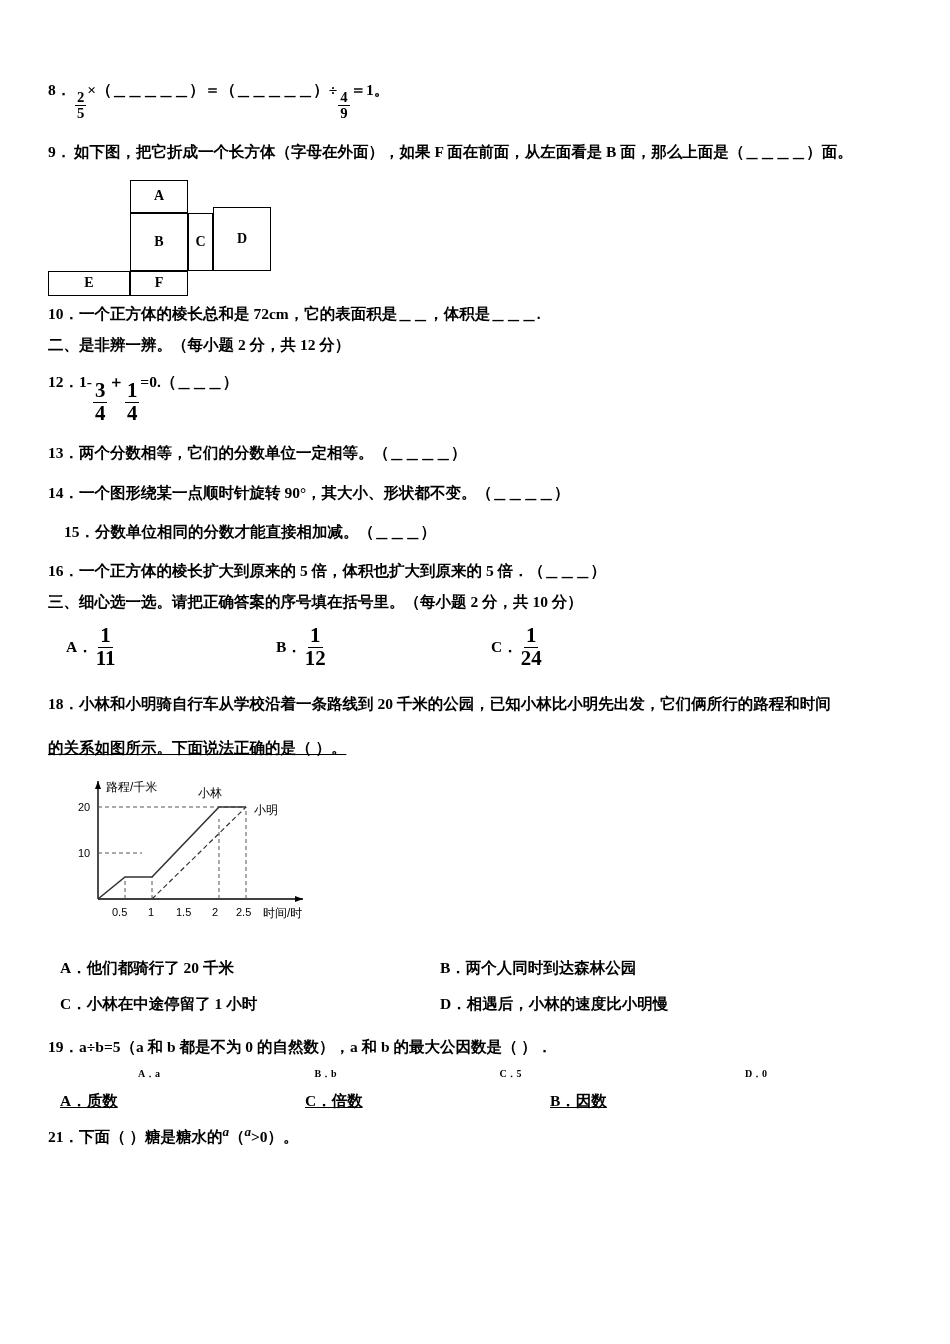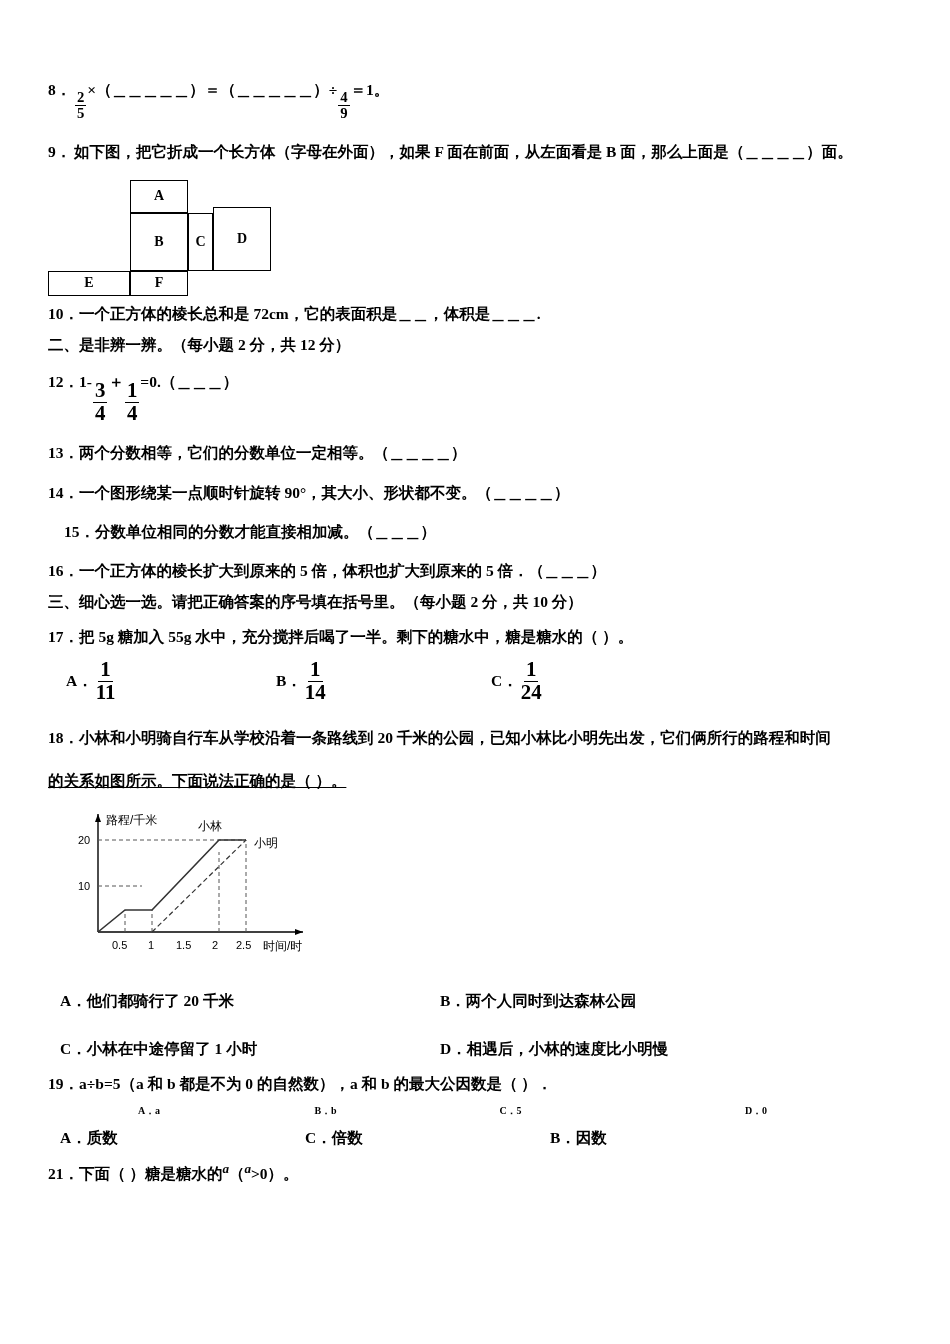--- a/index.html
+++ b/index.html
@@ -100,39 +100,40 @@
   
   .graph-wrap {
     position: relative;
     height: 175px;
     margin: 10px 0 14px 0;
   }
   svg.graph { position: absolute; left: 10px; top: 0; }
   .optgrid {
     display: grid;
     grid-template-columns: 380px 1fr;
-    row-gap: 27px;
-    font-size: 15.5px;
-    margin: 10px 0 12px 0;
+    row-gap: 15px;
+    font-size: 15.5px;
+    margin: 10px 0 20px 0;
     padding-left: 12px;
   }
   .optgrid4 {
     display: grid;
     grid-template-columns: 178px 175px 195px 1fr;
     font-size: 10px;
     margin: 9px 0 10px 0;
     padding-left: 12px;
     text-align: center;
   }
   .optgrid3 {
     display: grid;
     grid-template-columns: 245px 245px 1fr;
     font-size: 15.5px;
     margin: 9px 0 10px 0;
     padding-left: 12px;
+    text-decoration: underline;
   }
   .sec {
     font-size: 15.5px;
     margin: 10px 0 9px 0;
   }
   sup.ital { font-style: italic; font-size: 0.85em; }
   .ital { font-style: italic; }
 </style>
 </head>
 <body>
@@ -194,37 +195,34 @@
     <div class="qline bold" style="margin-bottom:16px;margin-left:16px;">
       <span class="qnum">15．</span><span>分数单位相同的分数才能直接相加减。（＿＿＿）</span>
     </div>
 
     <div class="qline bold" style="margin-bottom:8px;">
       <span class="qnum">16．</span><span>一个正方体的棱长扩大到原来的 5 倍，体积也扩大到原来的 5 倍．（＿＿＿）</span>
     </div>
 
     <div class="sec bold" style="margin-bottom:12px;">三、细心选一选。请把正确答案的序号填在括号里。（每小题 2 分，共 10 分）</div>
 
-    <div class="qline bold">
-      <span class="qnum">17．</span><span>把 5g 糖加入 55g 水中，充分搅拌后喝了一半。剩下的糖水中，糖是糖水的（    ）。</span>
-    </div>
 
     <div class="opt-row bold">
       <div class="opt opt-a">
         <span>A．</span>
           <span class="frac frac-lg">
             <span class="num">1</span>
             <span class="den">11</span>
           </span>
       </div>
       <div class="opt opt-b">
         <span>B．</span>
           <span class="frac frac-lg">
             <span class="num">1</span>
-            <span class="den">14</span>
+            <span class="den">12</span>
           </span>
       </div>
       <div class="opt opt-c">
         <span>C．</span>
           <span class="frac frac-lg">
             <span class="num">1</span>
             <span class="den">24</span>
           </span>
       </div>
     </div>

